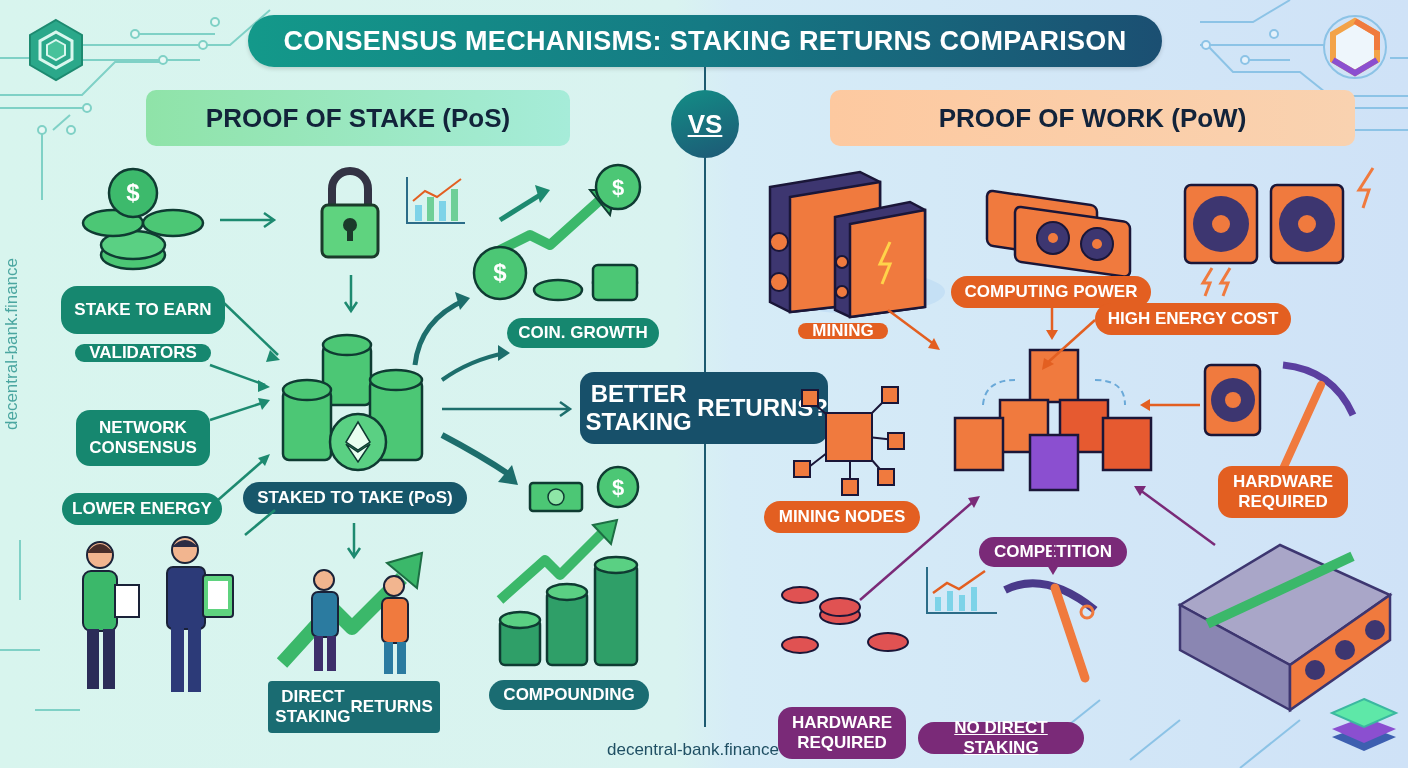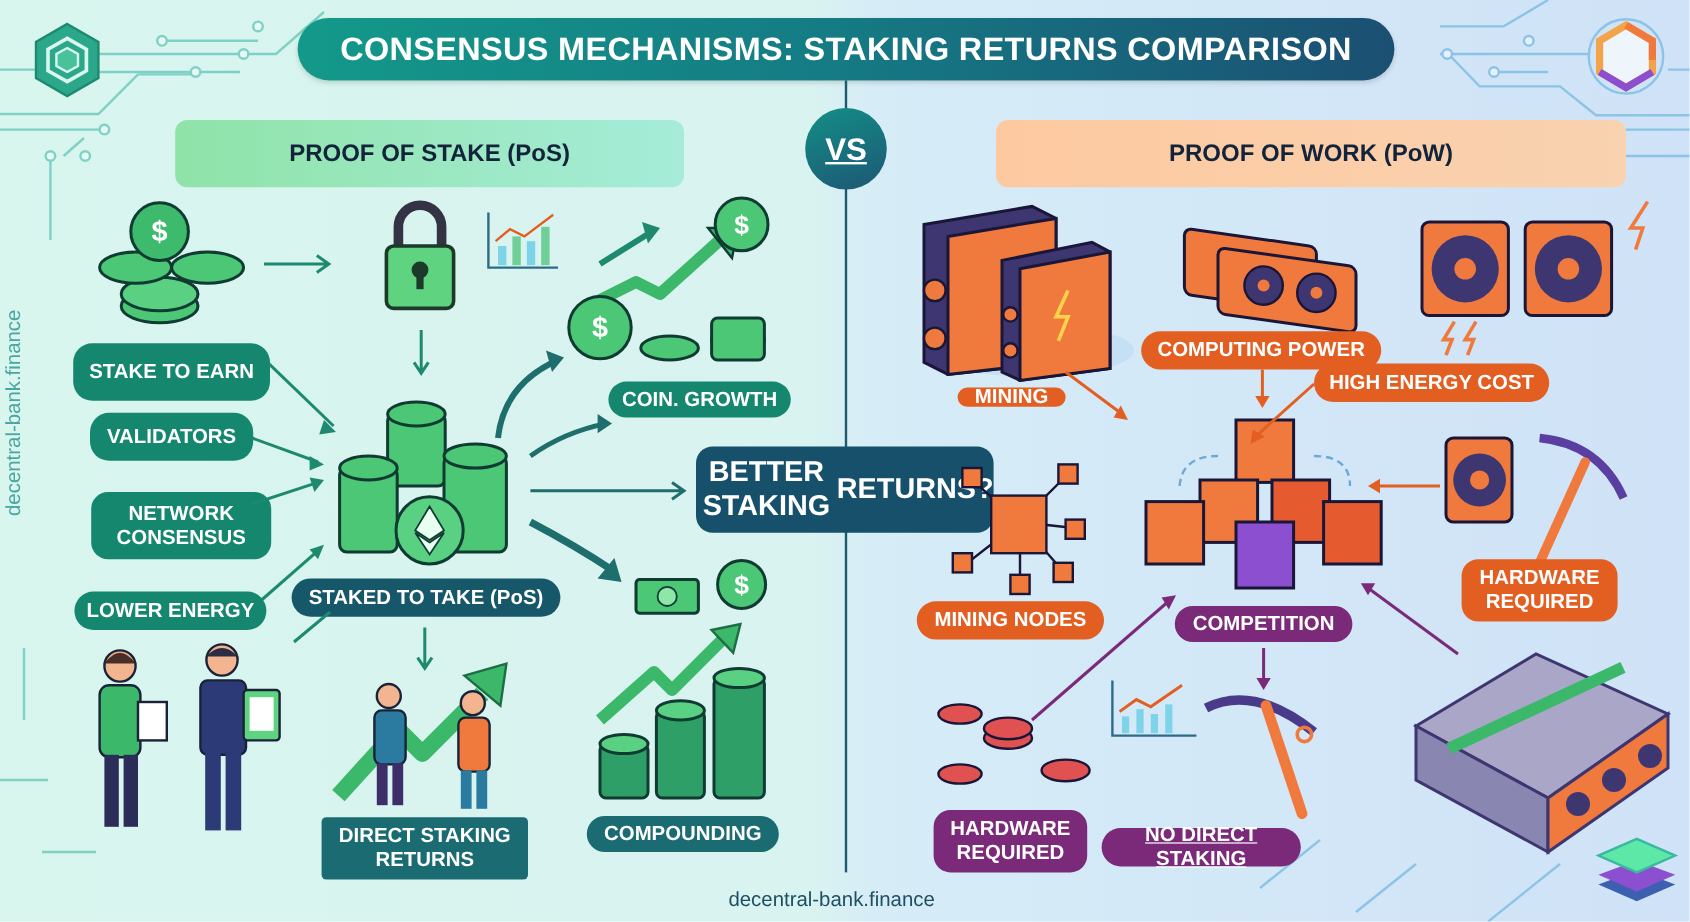--- a/index.html
+++ b/index.html
@@ -19,36 +19,36 @@
     box-shadow: 0 2px 4px rgba(0,0,0,0.15);
   }
   .divider { position: absolute; left: 704px; top: 67px; width: 2px; height: 660px; background: #1d5a70; }
   .vs {
     position: absolute; left: 671px; top: 90px; width: 68px; height: 68px; border-radius: 50%;
     background: linear-gradient(160deg, #138e86, #1d5775);
     color: #fff; font-weight: bold; font-size: 26px;
     display: flex; align-items: center; justify-content: center; text-decoration: underline;
   }
   .section-title {
-    position: absolute; top: 100px; height: 56px; border-radius: 10px;
-    font-weight: bold; font-size: 20px; color: #12233a;
+    position: absolute; top: 90px; height: 56px; border-radius: 10px;
+    font-weight: bold; font-size: 26px; color: #12233a;
     display: flex; align-items: center; justify-content: center;
   }
   .pos-title { left: 146px; width: 424px; background: linear-gradient(90deg, #8fe3a8, #a6ecd9); }
   .pow-title { left: 830px; width: 525px; background: linear-gradient(90deg, #fdc9a0, #f9d2b0); }
   .pill {
     position: absolute; color: #fff; font-weight: bold; font-size: 17px;
     display: flex; align-items: center; justify-content: center; text-align: center;
     border-radius: 16px; line-height: 1.15; padding: 0 10px;
   }
   .green { background: #16876f; }
   .navy { background: #17576a; }
   .teal { background: #1a6c72; }
   .orange { background: #e35f21; }
-  .purple { background: #7a2a78; }
+  .purple { background: #7a2a78; margin-top: 32px; }
   .center-q {
     position: absolute; left: 580px; top: 372px; width: 248px; height: 72px;
     background: #17506a; border-radius: 14px; color: #fff; font-weight: bold; font-size: 24px;
     text-align: center; line-height: 1.15; display: flex; align-items: center; justify-content: center;
   }
   .watermark-v {
     position: absolute; left: 2px; top: 430px; transform: rotate(-90deg); transform-origin: left top;
     color: #4aa6a0; font-size: 17px; white-space: nowrap; width: 160px;
   }
   .watermark-b {
@@ -241,29 +241,29 @@
     <rect x="5" y="100" width="40" height="45" rx="5"></rect>
       <ellipse cx="25" cy="100" rx="20" ry="8" fill="#5ad083"></ellipse>
     <rect x="52" y="72" width="40" height="73" rx="5"></rect>
       <ellipse cx="72" cy="72" rx="20" ry="8" fill="#5ad083"></ellipse>
     <rect x="100" y="45" width="42" height="100" rx="5"></rect>
       <ellipse cx="121" cy="45" rx="21" ry="8" fill="#5ad083"></ellipse>
   </g>
 </svg>
 
 <div class="pill green" style="left:61px;top:286px;width:164px;height:48px;">STAKE TO EARN</div>
-<div class="pill green" style="left:75px;top:344px;width:136px;height:40px;">VALIDATORS</div>
-<div class="pill green" style="left:76px;top:410px;width:150px;height:56px;flex-direction:column;border-radius:14px;">
+<div class="pill green" style="left:75px;top:344px;width:136px;height:18px;">VALIDATORS</div>
+<div class="pill green" style="left:76px;top:410px;width:134px;height:56px;flex-direction:column;border-radius:14px;">
   <span>NETWORK</span>
   <span>CONSENSUS</span>
 </div>
 <div class="pill green" style="left:62px;top:493px;width:160px;height:32px;">LOWER ENERGY</div>
 <div class="pill navy" style="left:243px;top:482px;width:224px;height:32px;">STAKED TO TAKE (PoS)</div>
 <div class="pill green" style="left:507px;top:318px;width:152px;height:30px;">COIN. GROWTH</div>
-<div class="pill teal" style="left:268px;top:681px;width:172px;height:52px;flex-direction:column;border-radius:4px;">
+<div class="pill teal" style="left:268px;top:681px;width:172px;height:52px;border-radius:4px;">
   <span>DIRECT STAKING</span>
   <span>RETURNS</span>
 </div>
 <div class="pill teal" style="left:489px;top:680px;width:160px;height:30px;">COMPOUNDING</div>
 
 <svg class="circuit" viewBox="0 0 1408 768" style="pointer-events:none">
   <g stroke="#1d8a70" stroke-width="2.5" fill="none">
     <path d="M224 303 L278 355"></path>
       <path d="M210 365 L265 385"></path>
       <path d="M210 420 L265 402"></path>

